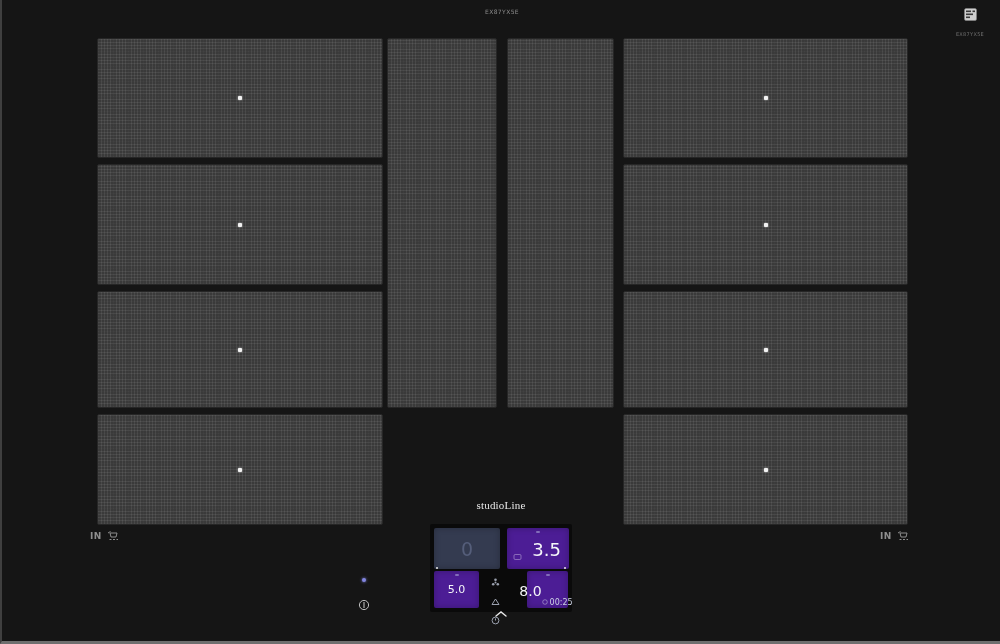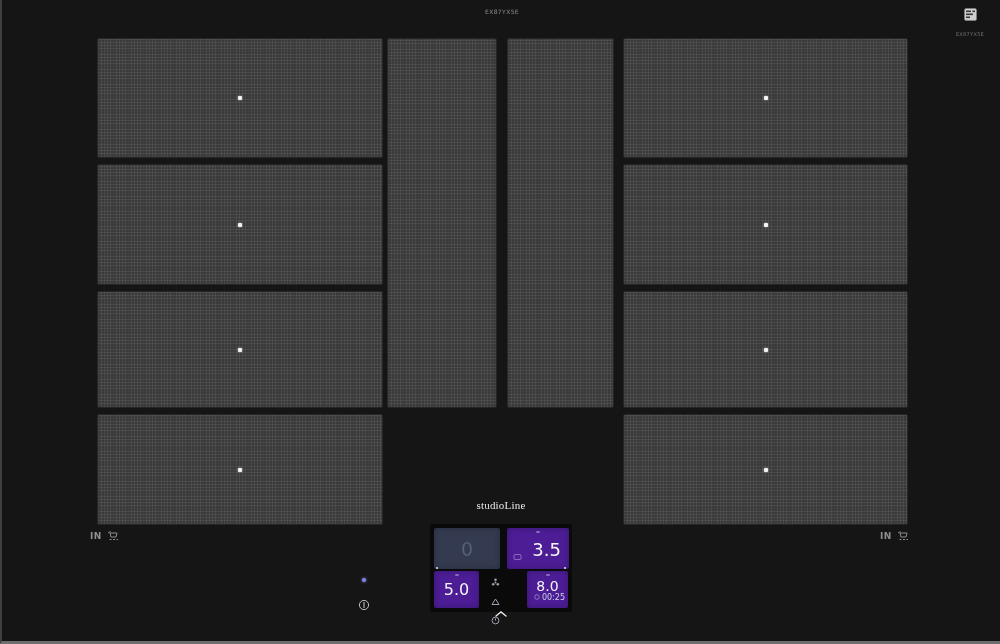--- a/index.html
+++ b/index.html
@@ -75,22 +75,22 @@
     box-shadow:inset 0 0 6px rgba(0,0,0,.25);
   }
   .disp .tick{
     position:absolute;top:3px;left:50%;transform:translateX(-50%);
     width:4px;height:2px;background:rgba(200,210,235,.45);border-radius:1px;
   }
   .d-topleft{left:4px;top:4px;width:66px;height:41px;background:#343b50;color:#555e7a;font-size:19px;}
   .d-topright{left:77px;top:4px;width:62px;height:41px;font-size:18px;}
   .d-topright .pan-ic{position:absolute;left:6px;top:16px;}
   .d-topright .val{position:absolute;right:8px;top:50%;transform:translateY(-50%);}
-  .d-botleft{left:4px;top:47px;width:45px;height:37px;font-size:16px;}
-  .d-botright{left:97px;top:47px;width:41px;height:37px;flex-direction:column;font-size:14px;}
+  .d-botleft{left:4px;top:47px;width:45px;height:37px;font-size:11px;}
+  .d-botright{left:97px;top:47px;width:41px;height:37px;flex-direction:row;font-size:14px;}
   .d-botright .val{margin-top:3px;line-height:14px;}
   .d-botright .timer{
     display:flex;align-items:center;gap:2px;align-self:flex-end;margin-right:3px;
     font-size:8px;color:#ccd2e3;line-height:10px;
   }
   .icon-col{
     position:absolute;left:53px;top:48px;width:36px;height:34px;
     display:flex;flex-direction:column;align-items:flex-start;justify-content:space-between;
     padding-left:8px;box-sizing:border-box;
   }

